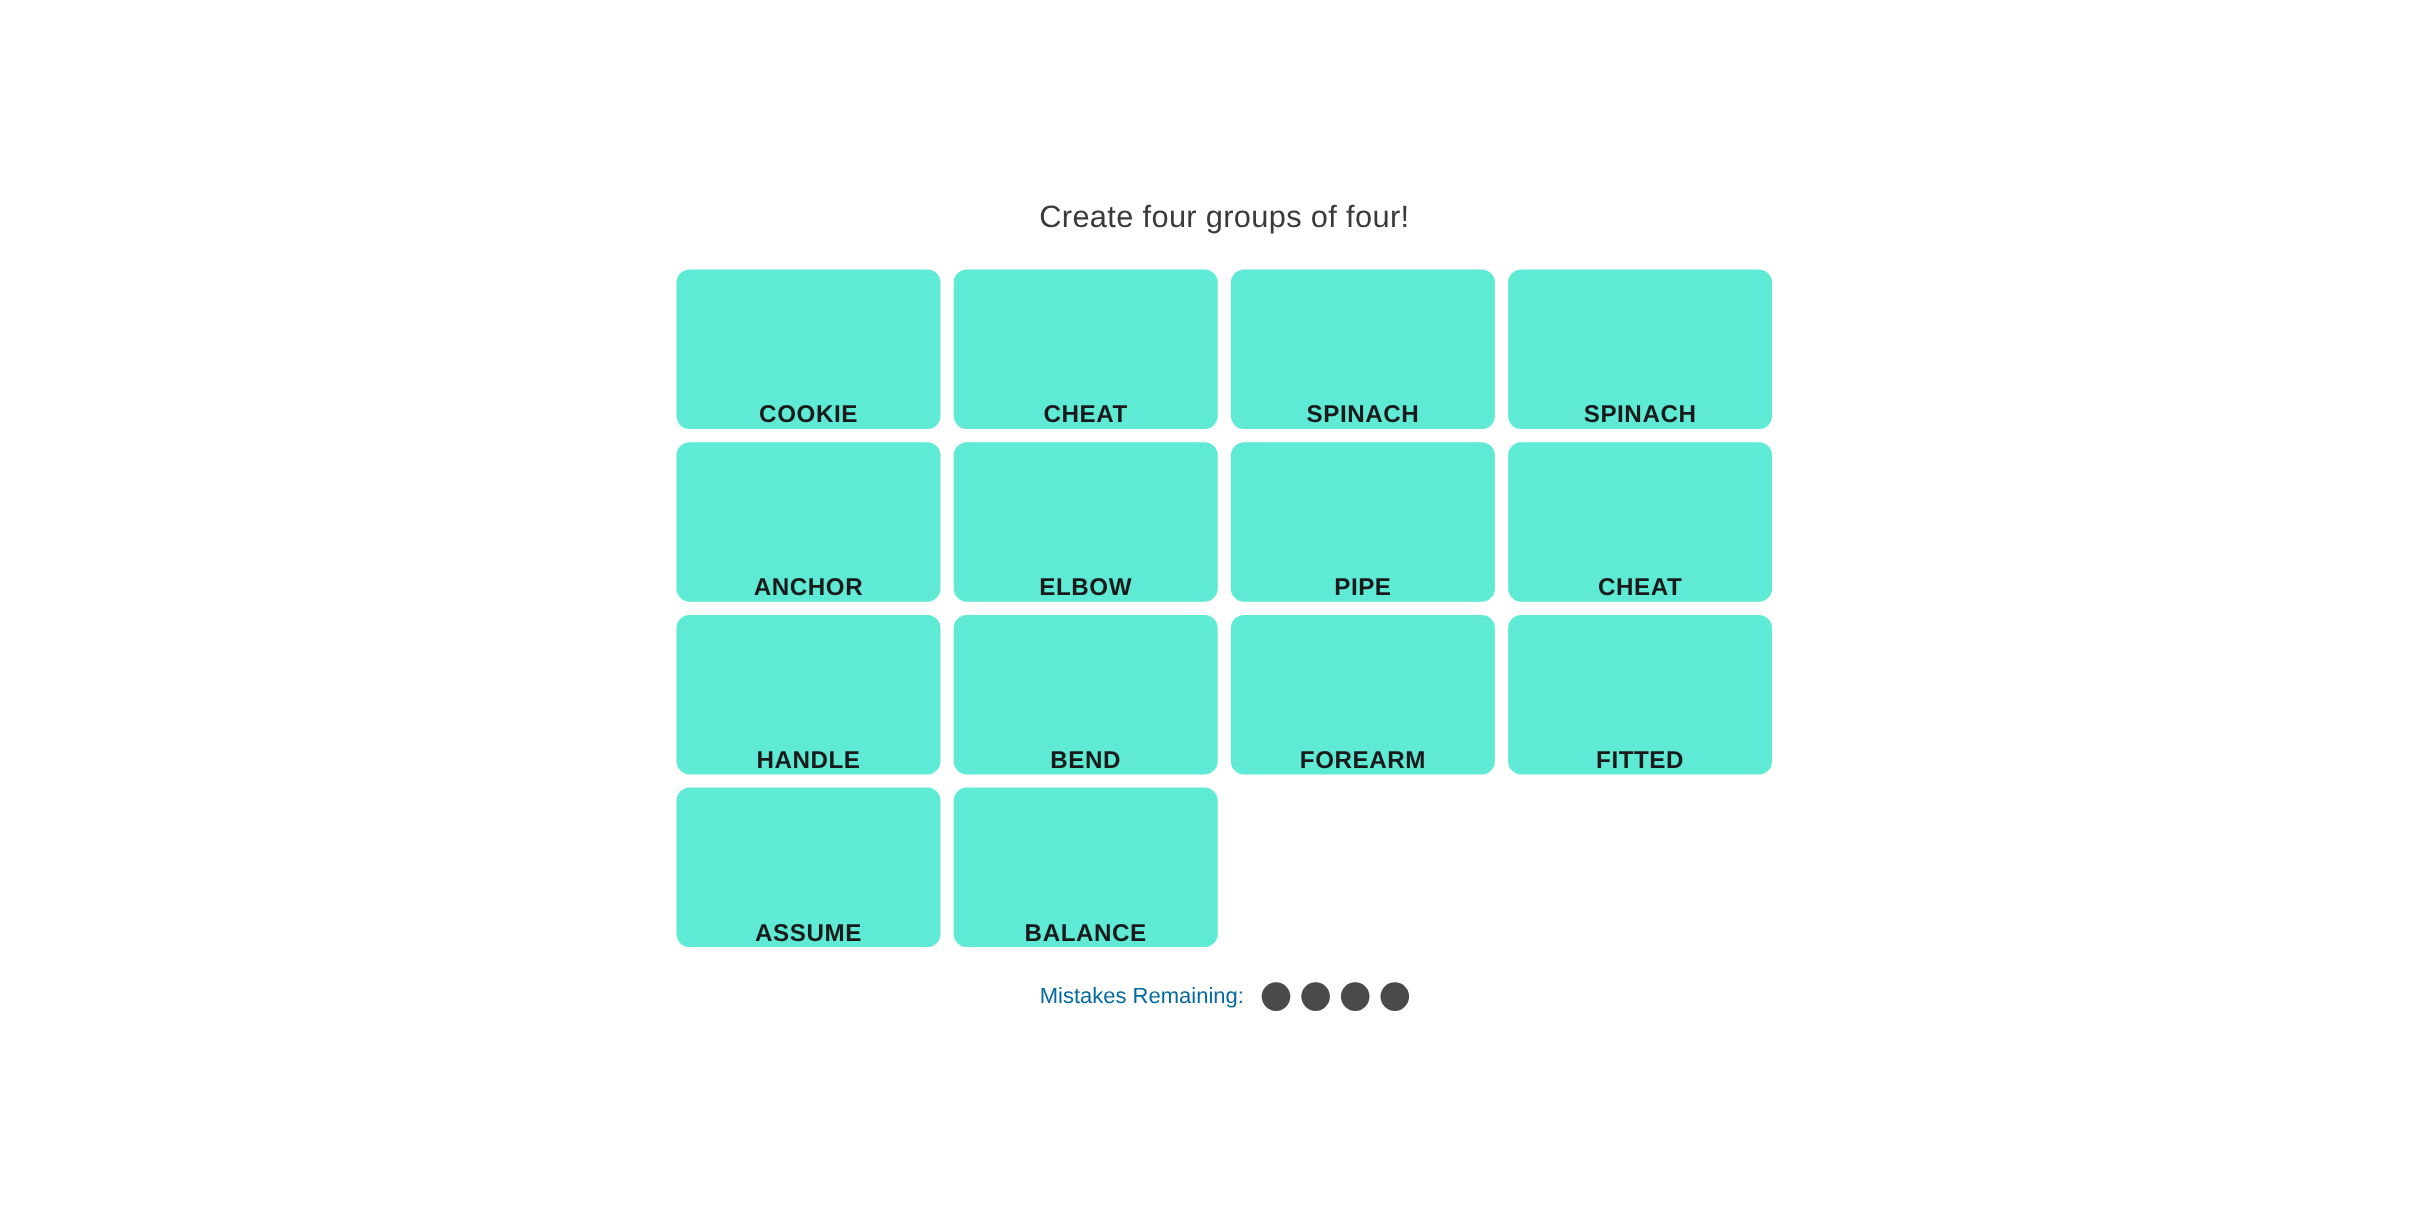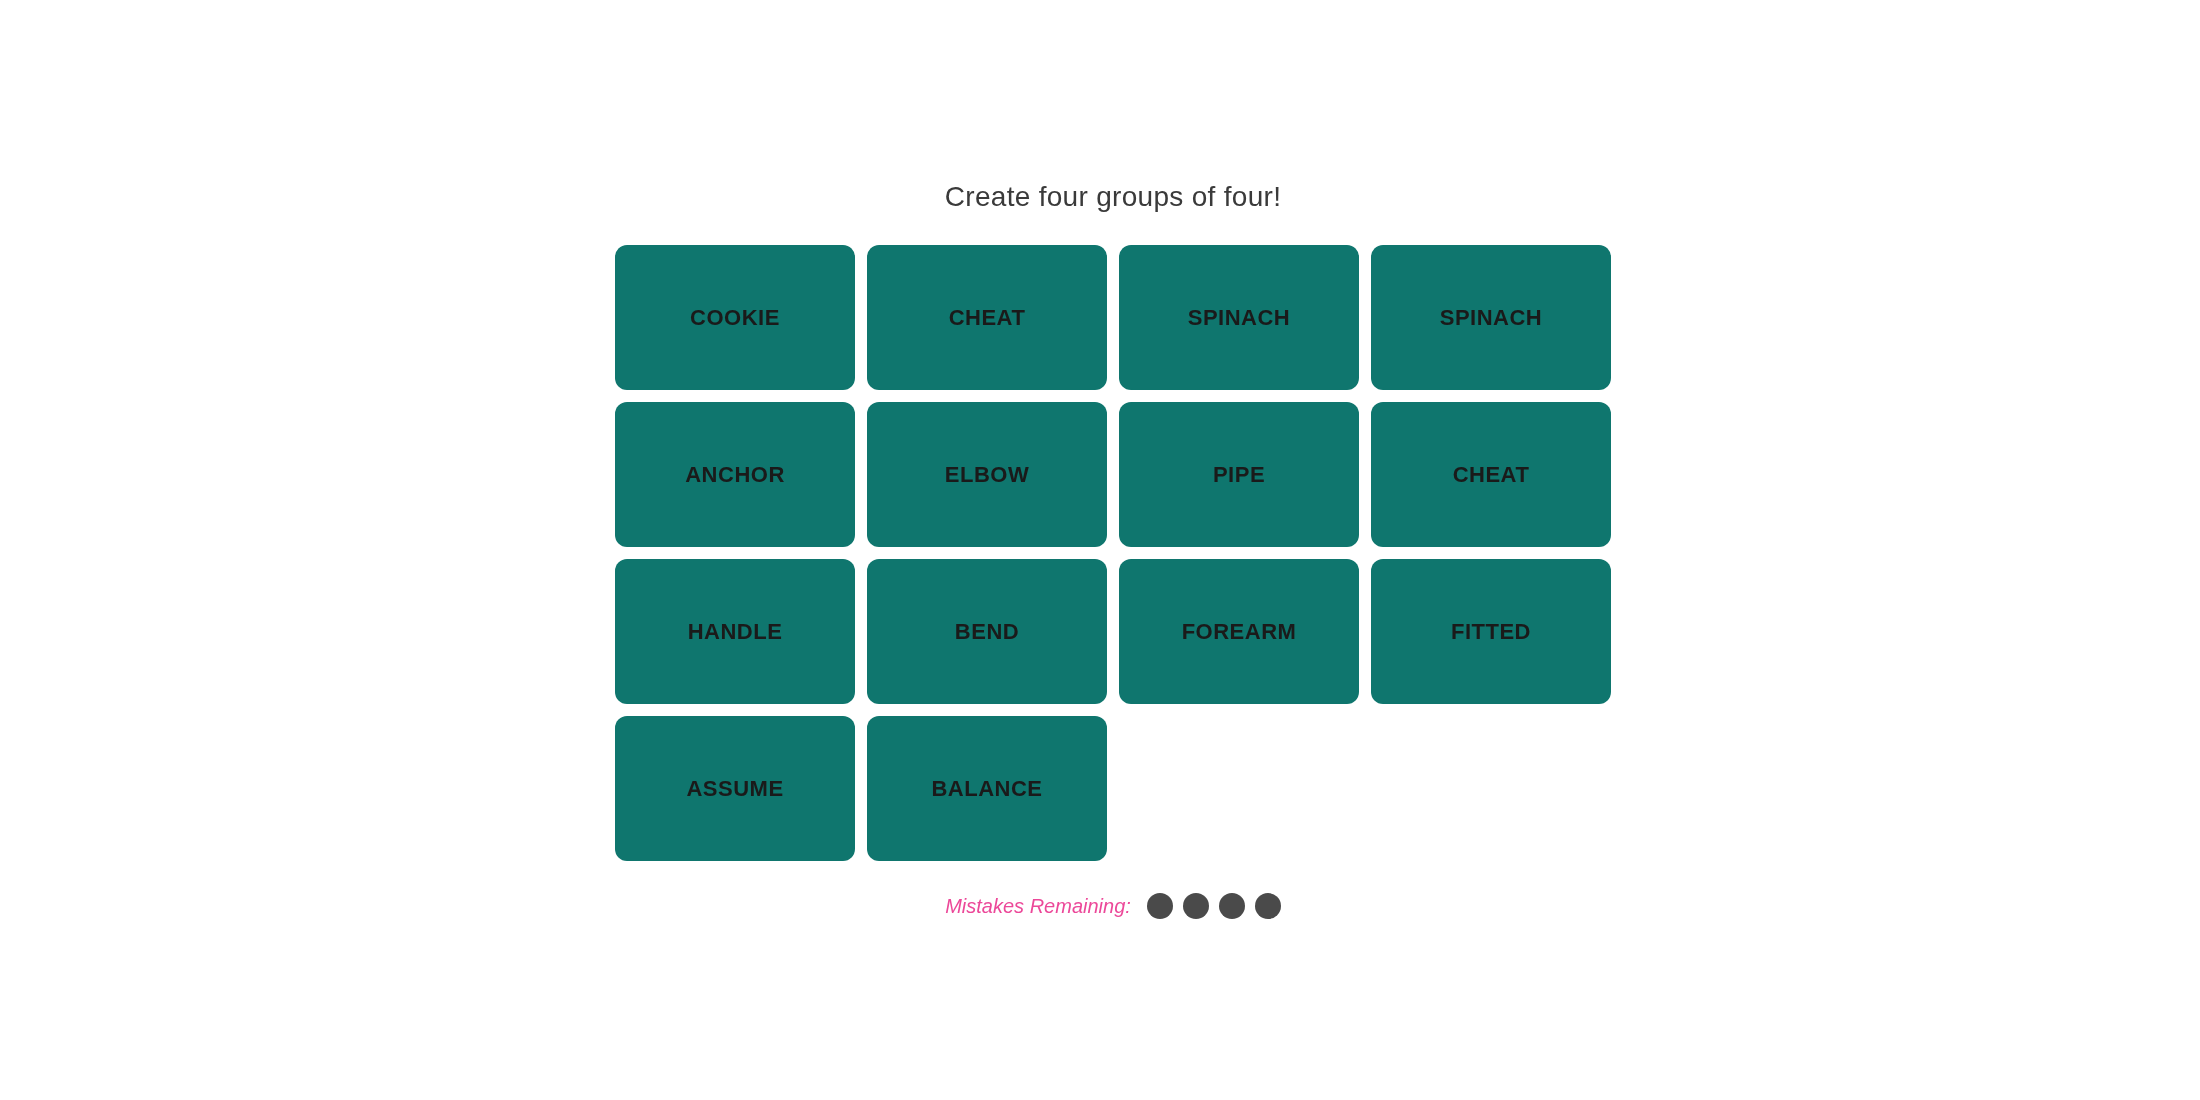--- a/index.html
+++ b/index.html
@@ -39,24 +39,24 @@
     }
 
     .grid {
       display: grid;
       grid-template-columns: repeat(4, 240px);
       grid-template-rows: repeat(4, 145px);
       gap: 12px;
     }
 
     .tile {
-      background-color: #0f766e;
+      background-color: #5eead4;
       border-radius: 12px;
       display: flex;
-      align-items: center;
+      align-items: flex-end;
       justify-content: center;
       cursor: pointer;
       transition: background-color 0.15s ease;
       user-select: none;
     }
 
     .tile-label {
       font-size: 22px;
       font-weight: 800;
       color: #1a1a1a;
@@ -65,23 +65,22 @@
     }
 
     .mistakes-area {
       display: flex;
       align-items: center;
       gap: 16px;
     }
 
     .mistakes-label {
       font-size: 20px;
-      color: #ec4899;
+      color: #0369a1;
       font-weight: 400;
-      font-style: italic;
     }
 
     .mistakes-dots {
       display: flex;
       gap: 10px;
       align-items: center;
     }
 
     .dot {
       width: 26px;

